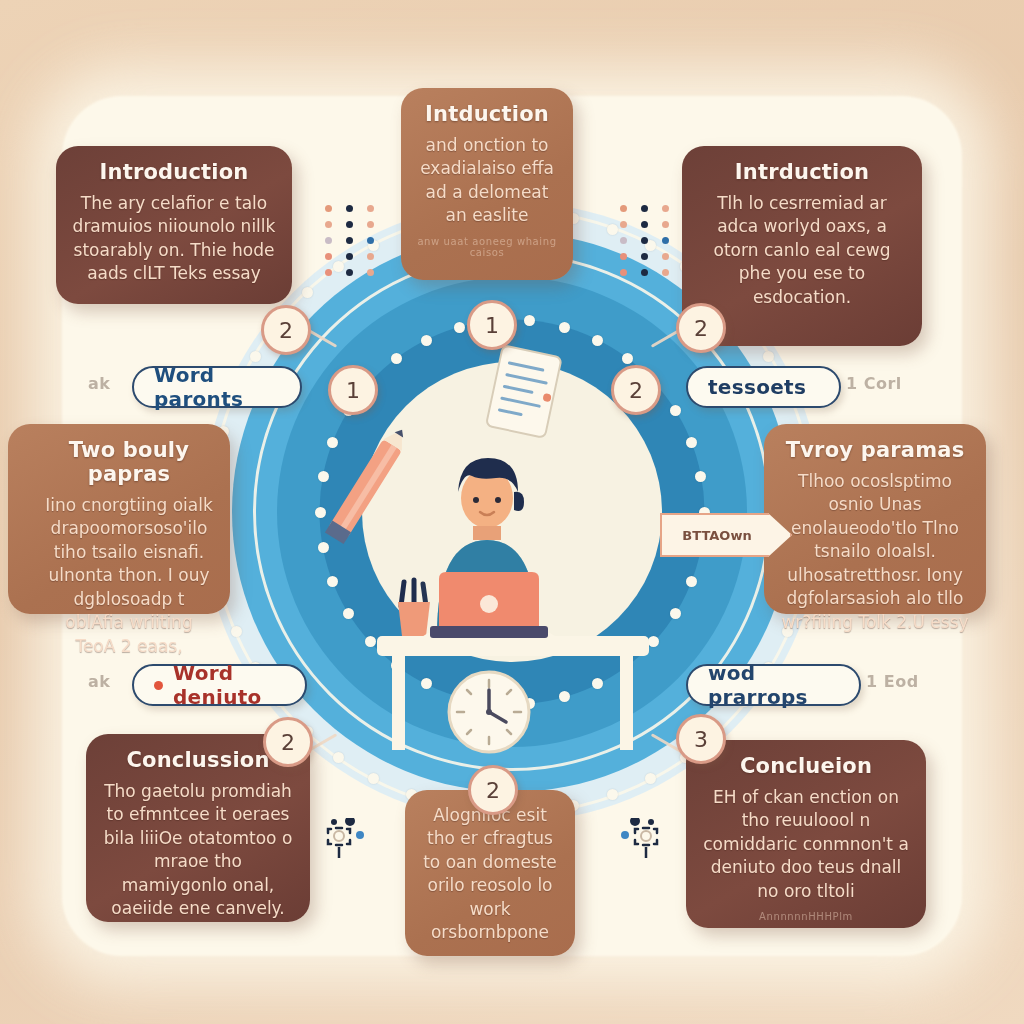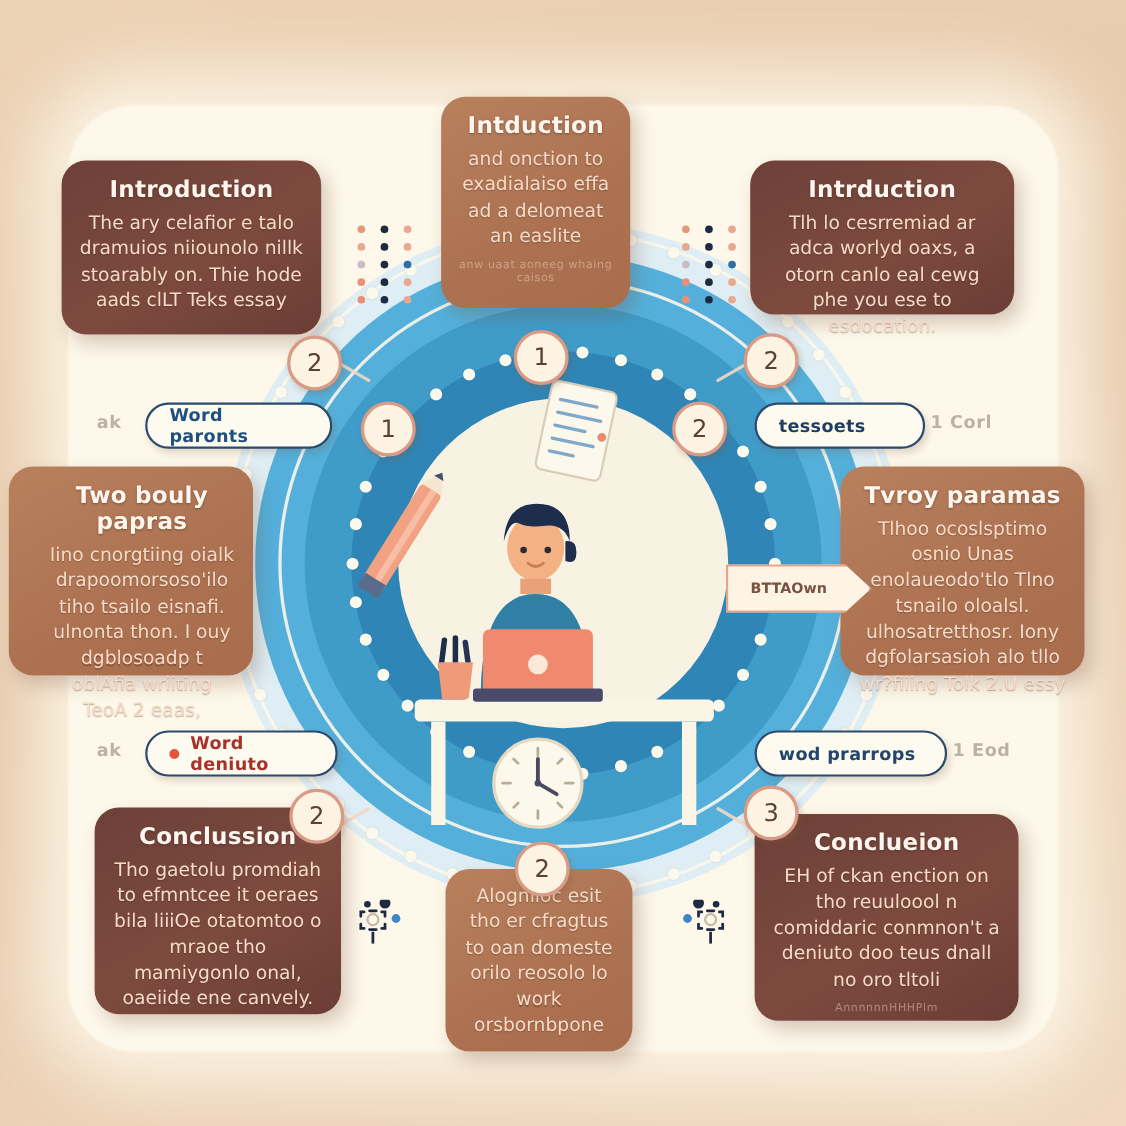--- a/index.html
+++ b/index.html
@@ -69,35 +69,35 @@
     margin:0;font-size:17px;line-height:1.38;
     color:#f6dcc8;text-shadow:0 1px 1px rgba(60,30,20,.35);
   }
   .card .sub{
     margin-top:8px;font-size:10px;color:rgba(246,220,200,.45);letter-spacing:.6px;
   }
 
   
   #card-tl{left:56px;  top:146px; width:236px; height:158px;}
   #card-tc{left:401px; top:88px;  width:172px; height:192px;}
-  #card-tr{left:682px; top:146px; width:240px; height:140px;}
+  #card-tr{left:682px; top:146px; width:240px; height:200px;}
   #card-ml{left:8px;   top:424px; width:222px; height:190px;padding-left:36px;}
   #card-mr{left:764px; top:424px; width:222px; height:190px;}
   #card-bl{left:86px;  top:734px; width:224px; height:188px;}
   #card-bc{left:405px; top:790px; width:170px; height:166px;}
   #card-br{left:686px; top:740px; width:240px; height:188px;}
 
   
   .pill{
     position:absolute;display:flex;align-items:center;gap:10px;
     height:42px;padding:0 20px;box-sizing:border-box;
     background:#fdfaf0;border:2.5px solid #2c4a6e;border-radius:21px;
     box-shadow:3px 4px 7px rgba(120,90,70,.22);
   }
-  .pill span.txt{font-size:16px;font-weight:bold;letter-spacing:.3px;}
+  .pill span.txt{font-size:20px;font-weight:bold;letter-spacing:.3px;}
   .pill .dot{width:9px;height:9px;border-radius:50%;background:#e2553c;flex:0 0 auto;}
   #pill-tl{left:132px;top:366px;width:170px;}
   #pill-tl span.txt{color:#1f4f7e;}
   #pill-tr{left:686px;top:366px;width:155px;}
   #pill-tr span.txt{color:#1f3d63;}
   #pill-bl{left:132px;top:664px;width:175px;}
   #pill-bl span.txt{color:#a8322a;}
   #pill-br{left:686px;top:664px;width:175px;}
   #pill-br span.txt{color:#23456d;}
 

